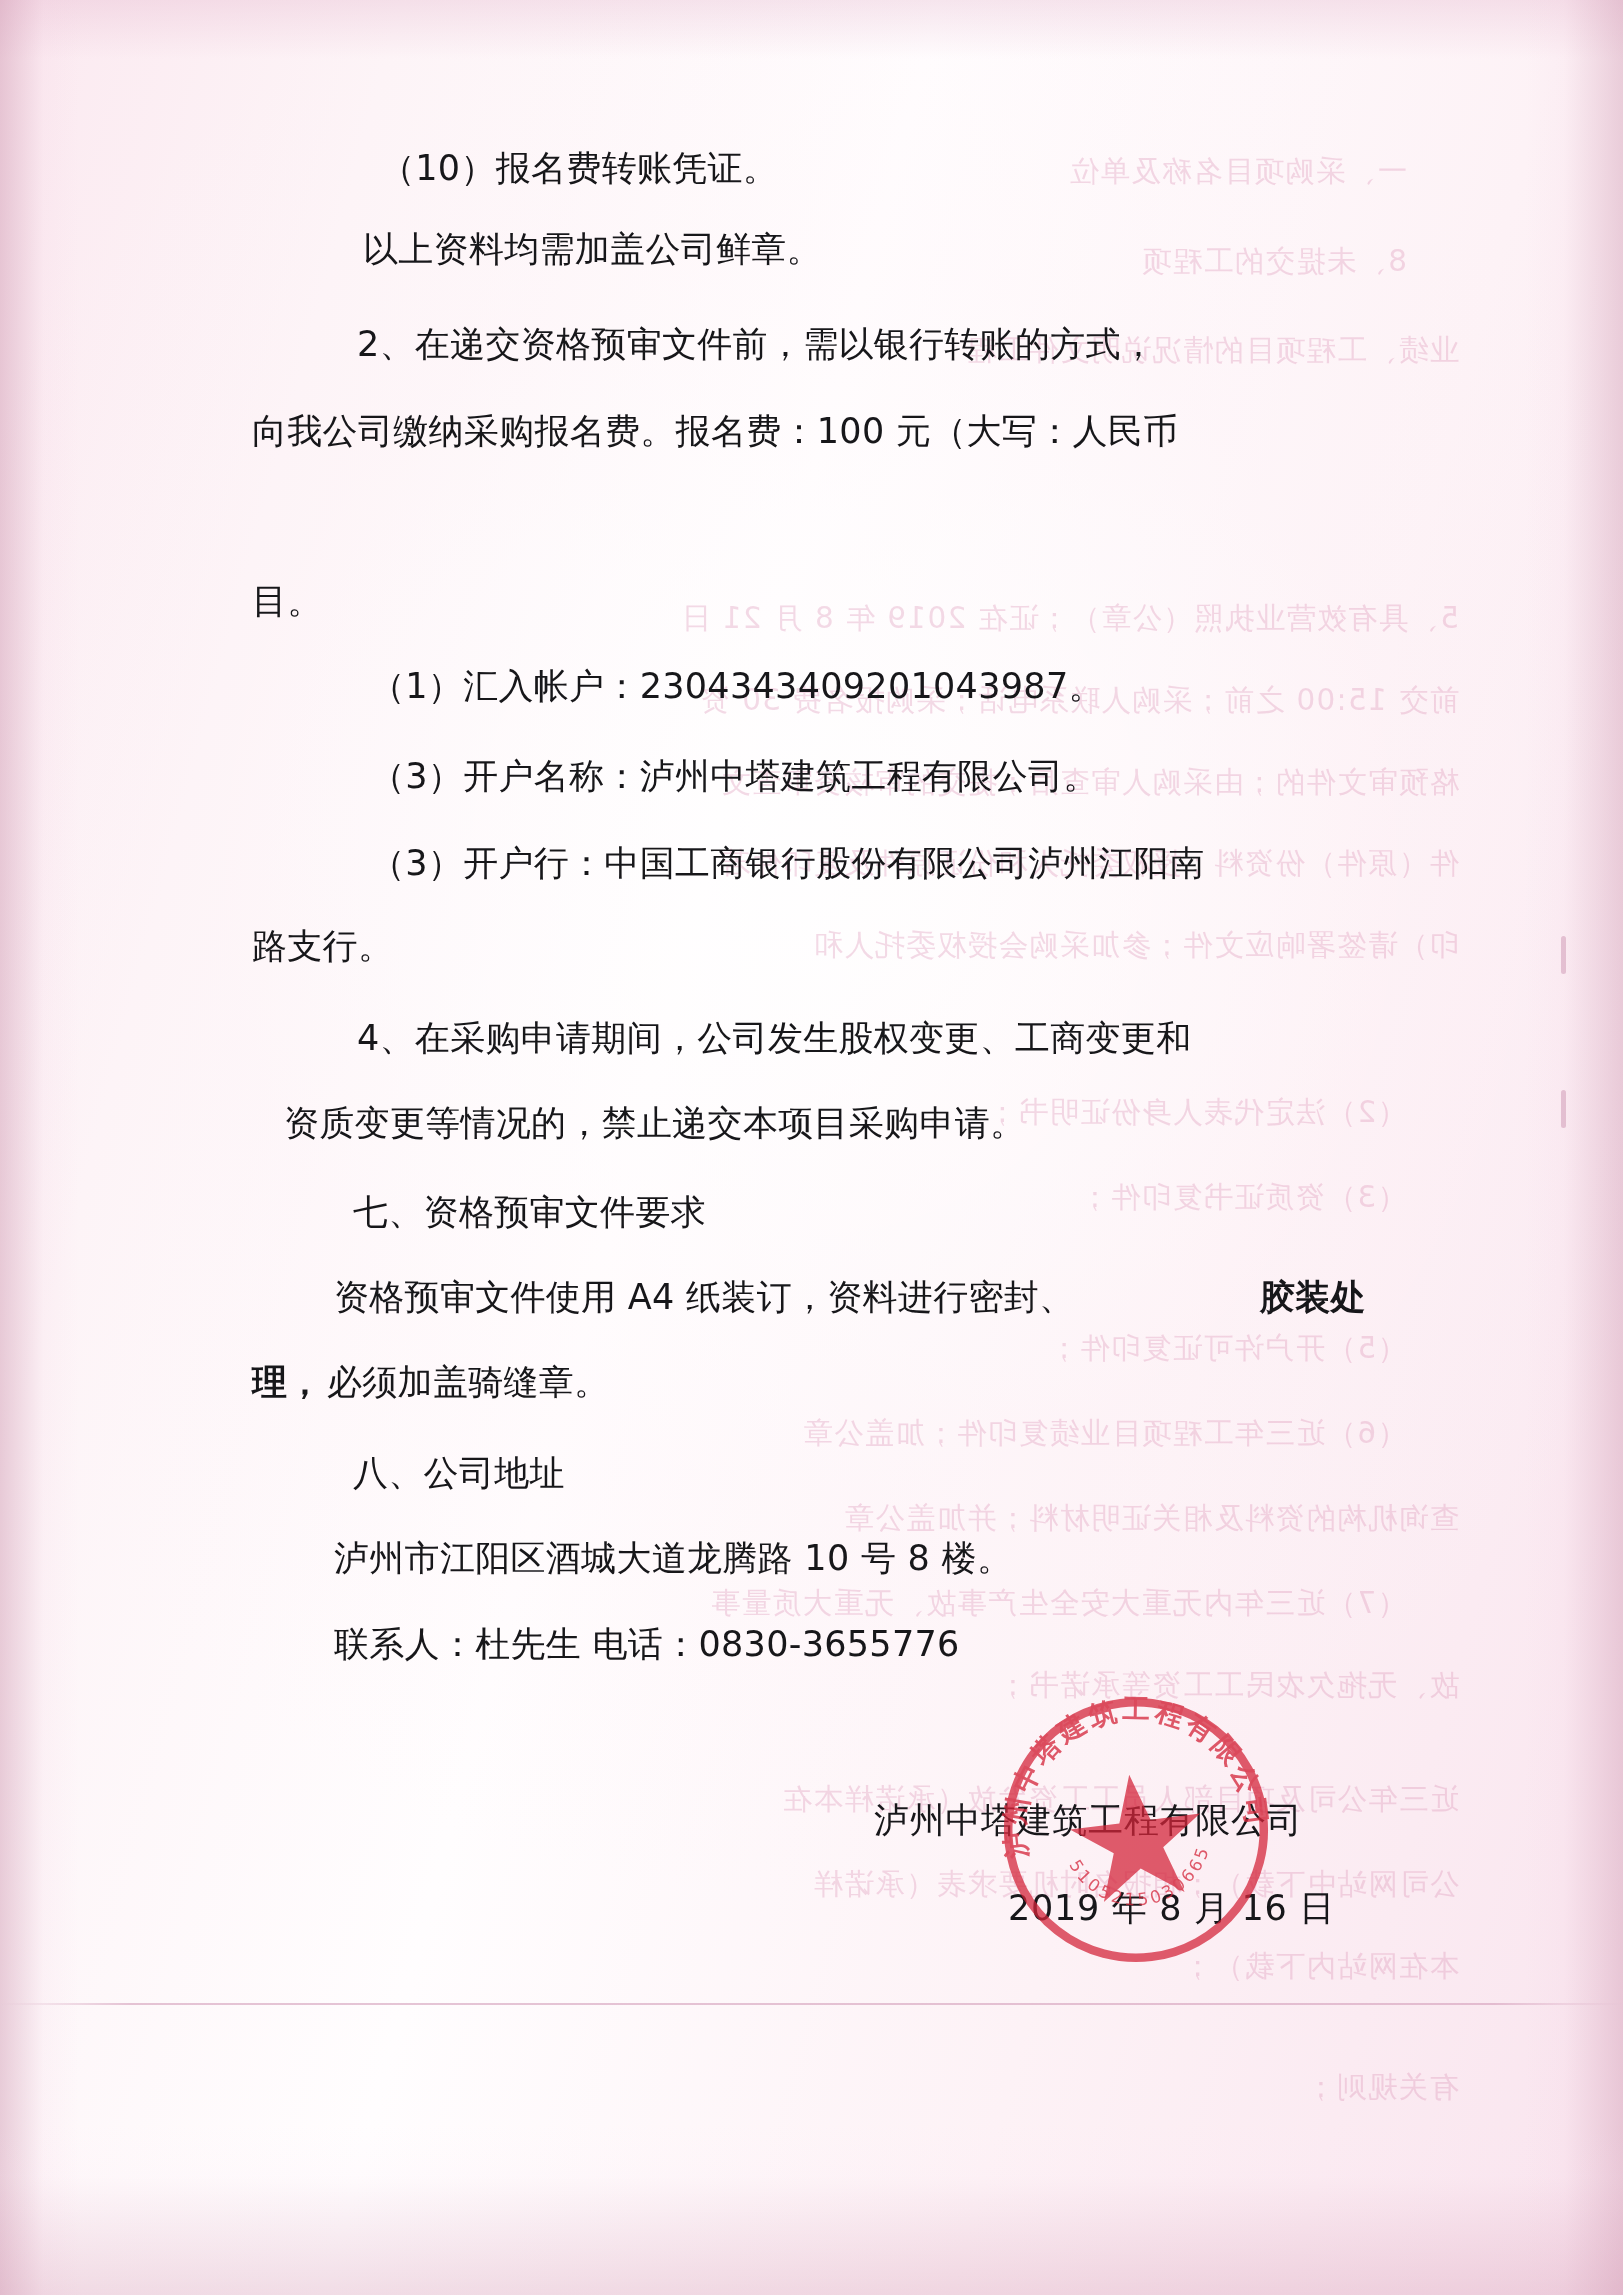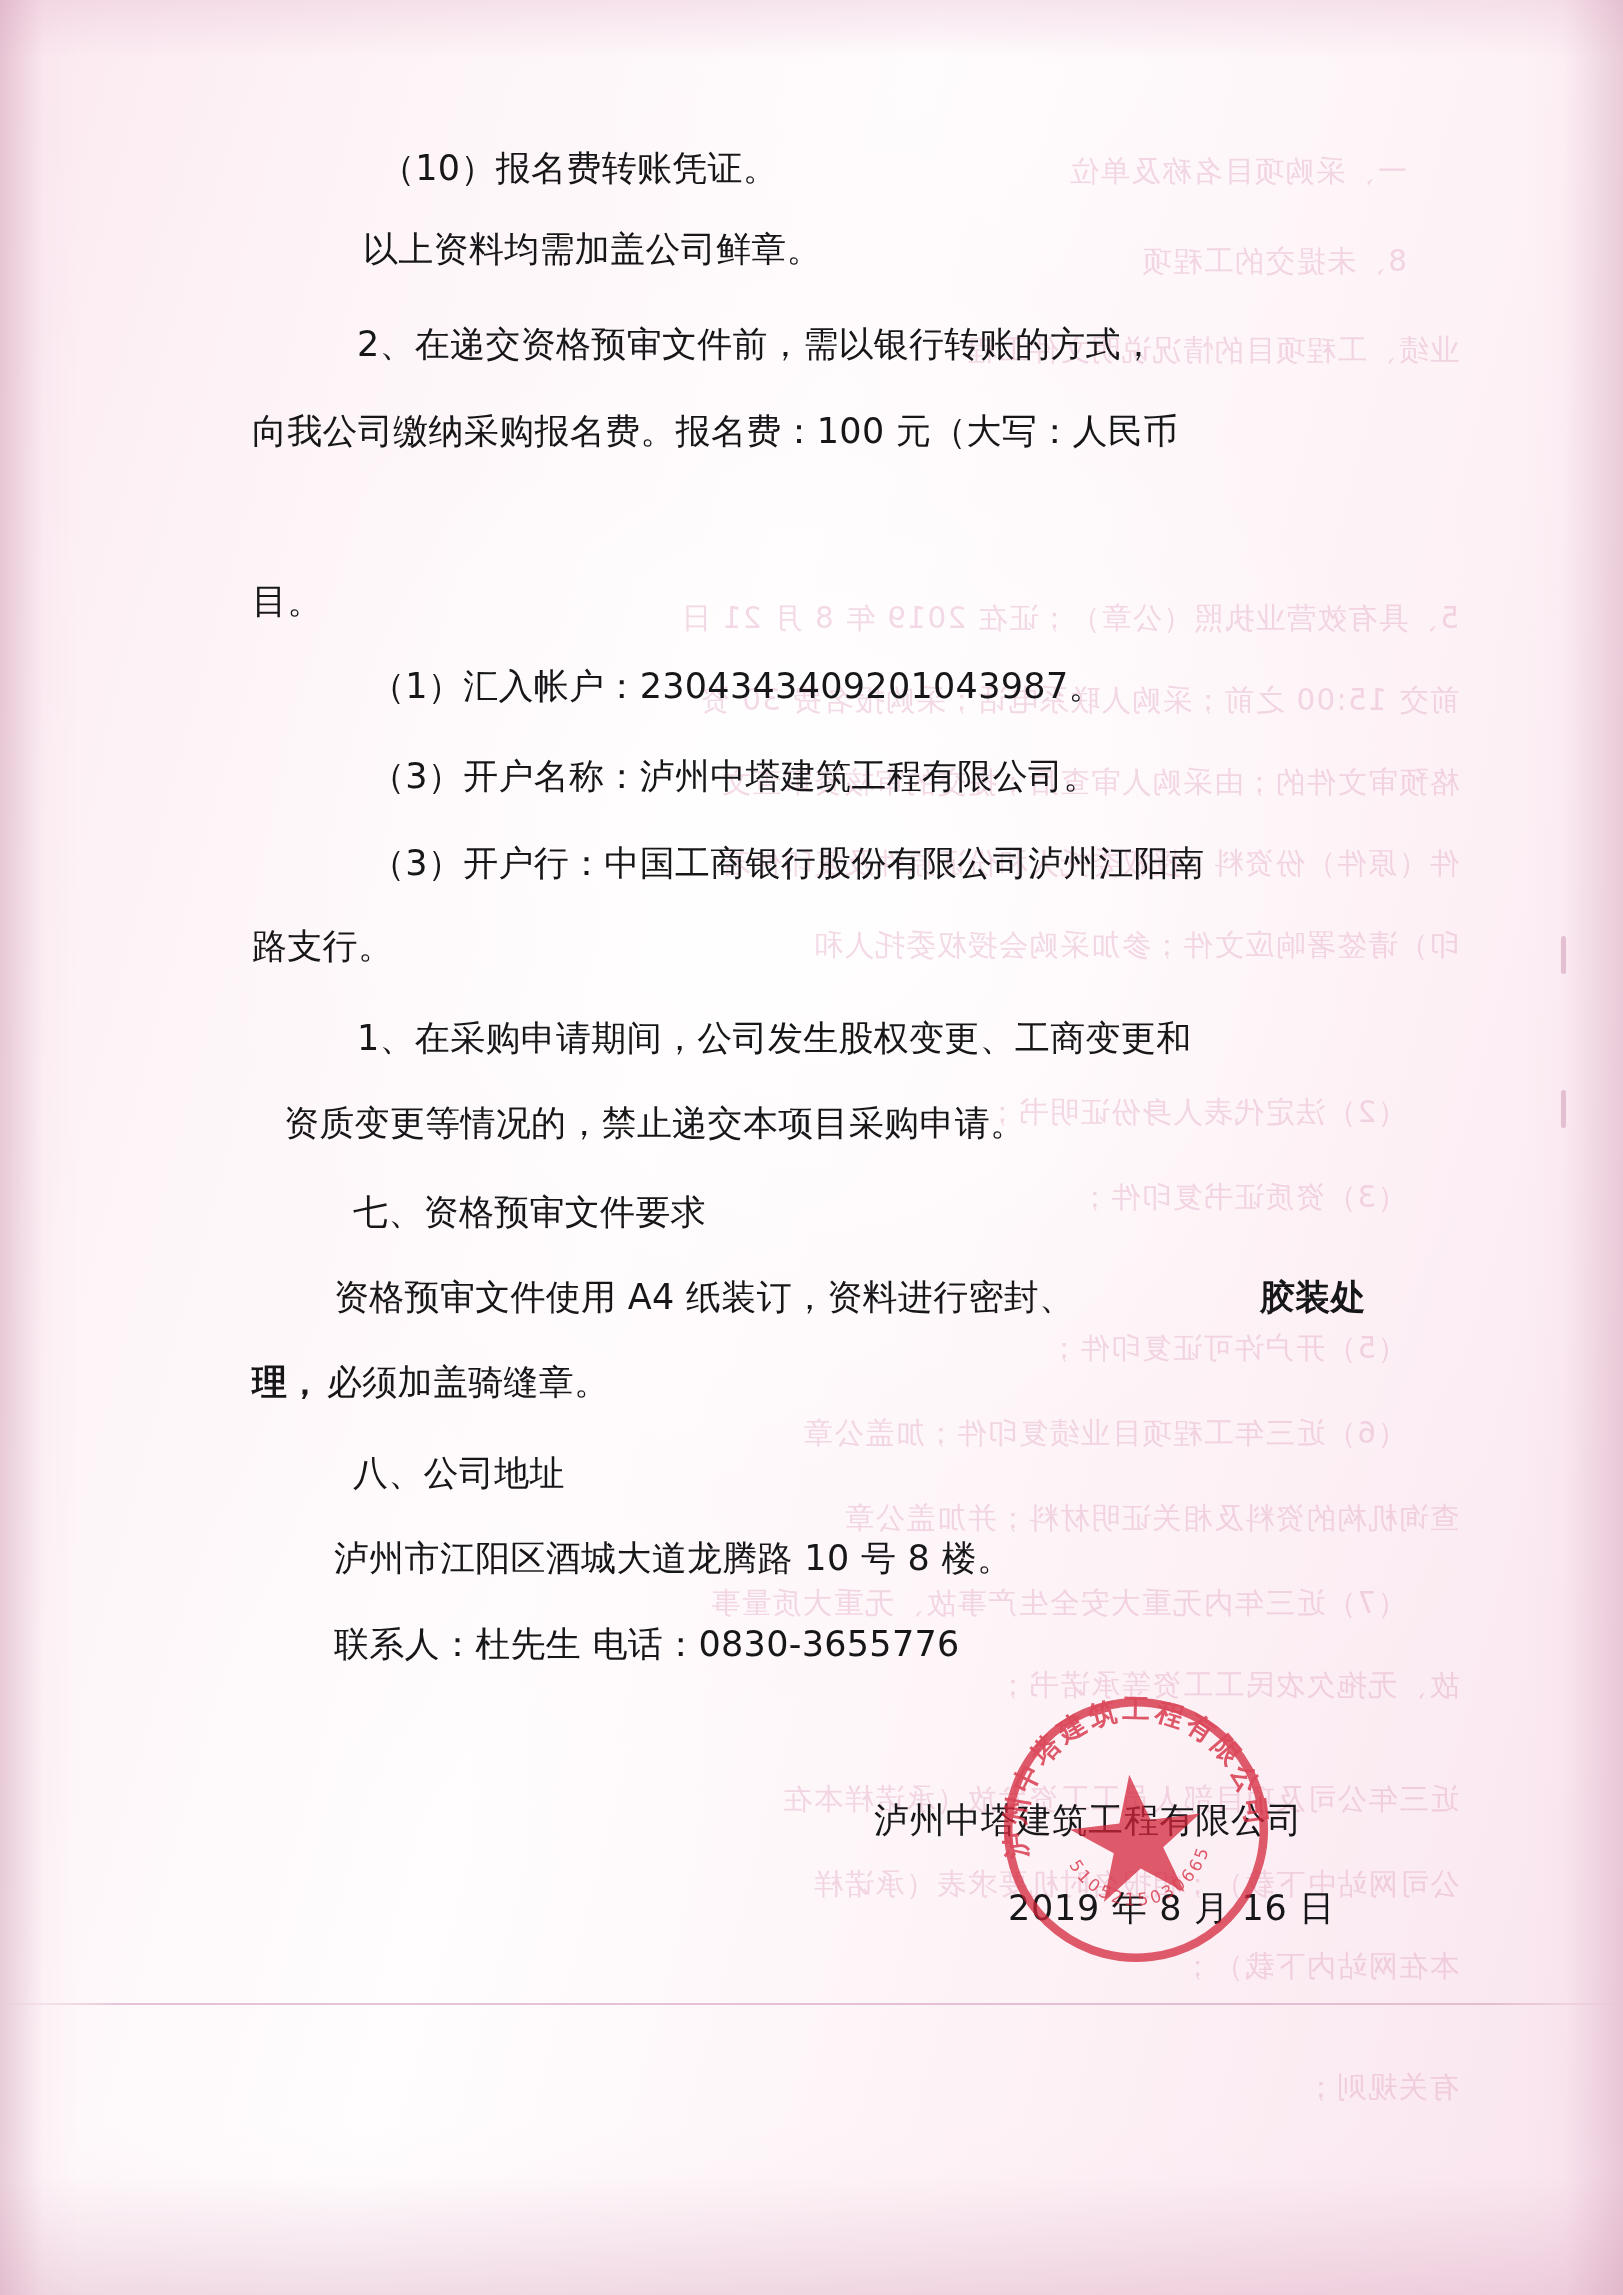--- a/index.html
+++ b/index.html
@@ -149,21 +149,21 @@
     <div class="para" style="left:363px;  top:232px;">以上资料均需加盖公司鲜章。</div>
     <div class="para" style="left:357px;  top:327px;">2、在递交资格预审文件前，需以银行转账的方式，</div>
     <div class="para" style="left:252px;  top:414px;">向我公司缴纳采购报名费。报名费：100 元（大写：人民币</div>
     <div class="para" style="left:252px;  top:584px;">目。</div>
 
     <div class="para" style="left:370px;  top:669px;">（1）汇入帐户：2304343409201043987。</div>
     <div class="para" style="left:370px;  top:759px;">（3）开户名称：泸州中塔建筑工程有限公司。</div>
     <div class="para" style="left:370px;  top:846px;">（3）开户行：中国工商银行股份有限公司泸州江阳南</div>
     <div class="para" style="left:252px;  top:929px;">路支行。</div>
 
-    <div class="para" style="left:357px;  top:1021px;">1、在采购申请期间，公司发生股权变更、工商变更和</div>
+    <div class="para" style="left:357px;  top:1021px;">4、在采购申请期间，公司发生股权变更、工商变更和</div>
     <div class="para" style="left:252px;  top:1106px;margin-left:32px;">资质变更等情况的，禁止递交本项目采购申请。</div>
 
     <div class="para" style="left:353px;  top:1195px;">七、资格预审文件要求</div>
 
     <div class="para" style="left:334px;  top:1280px;">资格预审文件使用 A4 纸装订，资料进行密封、</div>
     <div class="para bold" style="left:1260px; top:1280px;">胶装处</div>
     <div class="para bold" style="left:252px;  top:1365px;">理，</div>
     <div class="para" style="left:327px;  top:1365px;">必须加盖骑缝章。</div>
 
     <div class="para" style="left:353px;  top:1456px;">八、公司地址</div>

